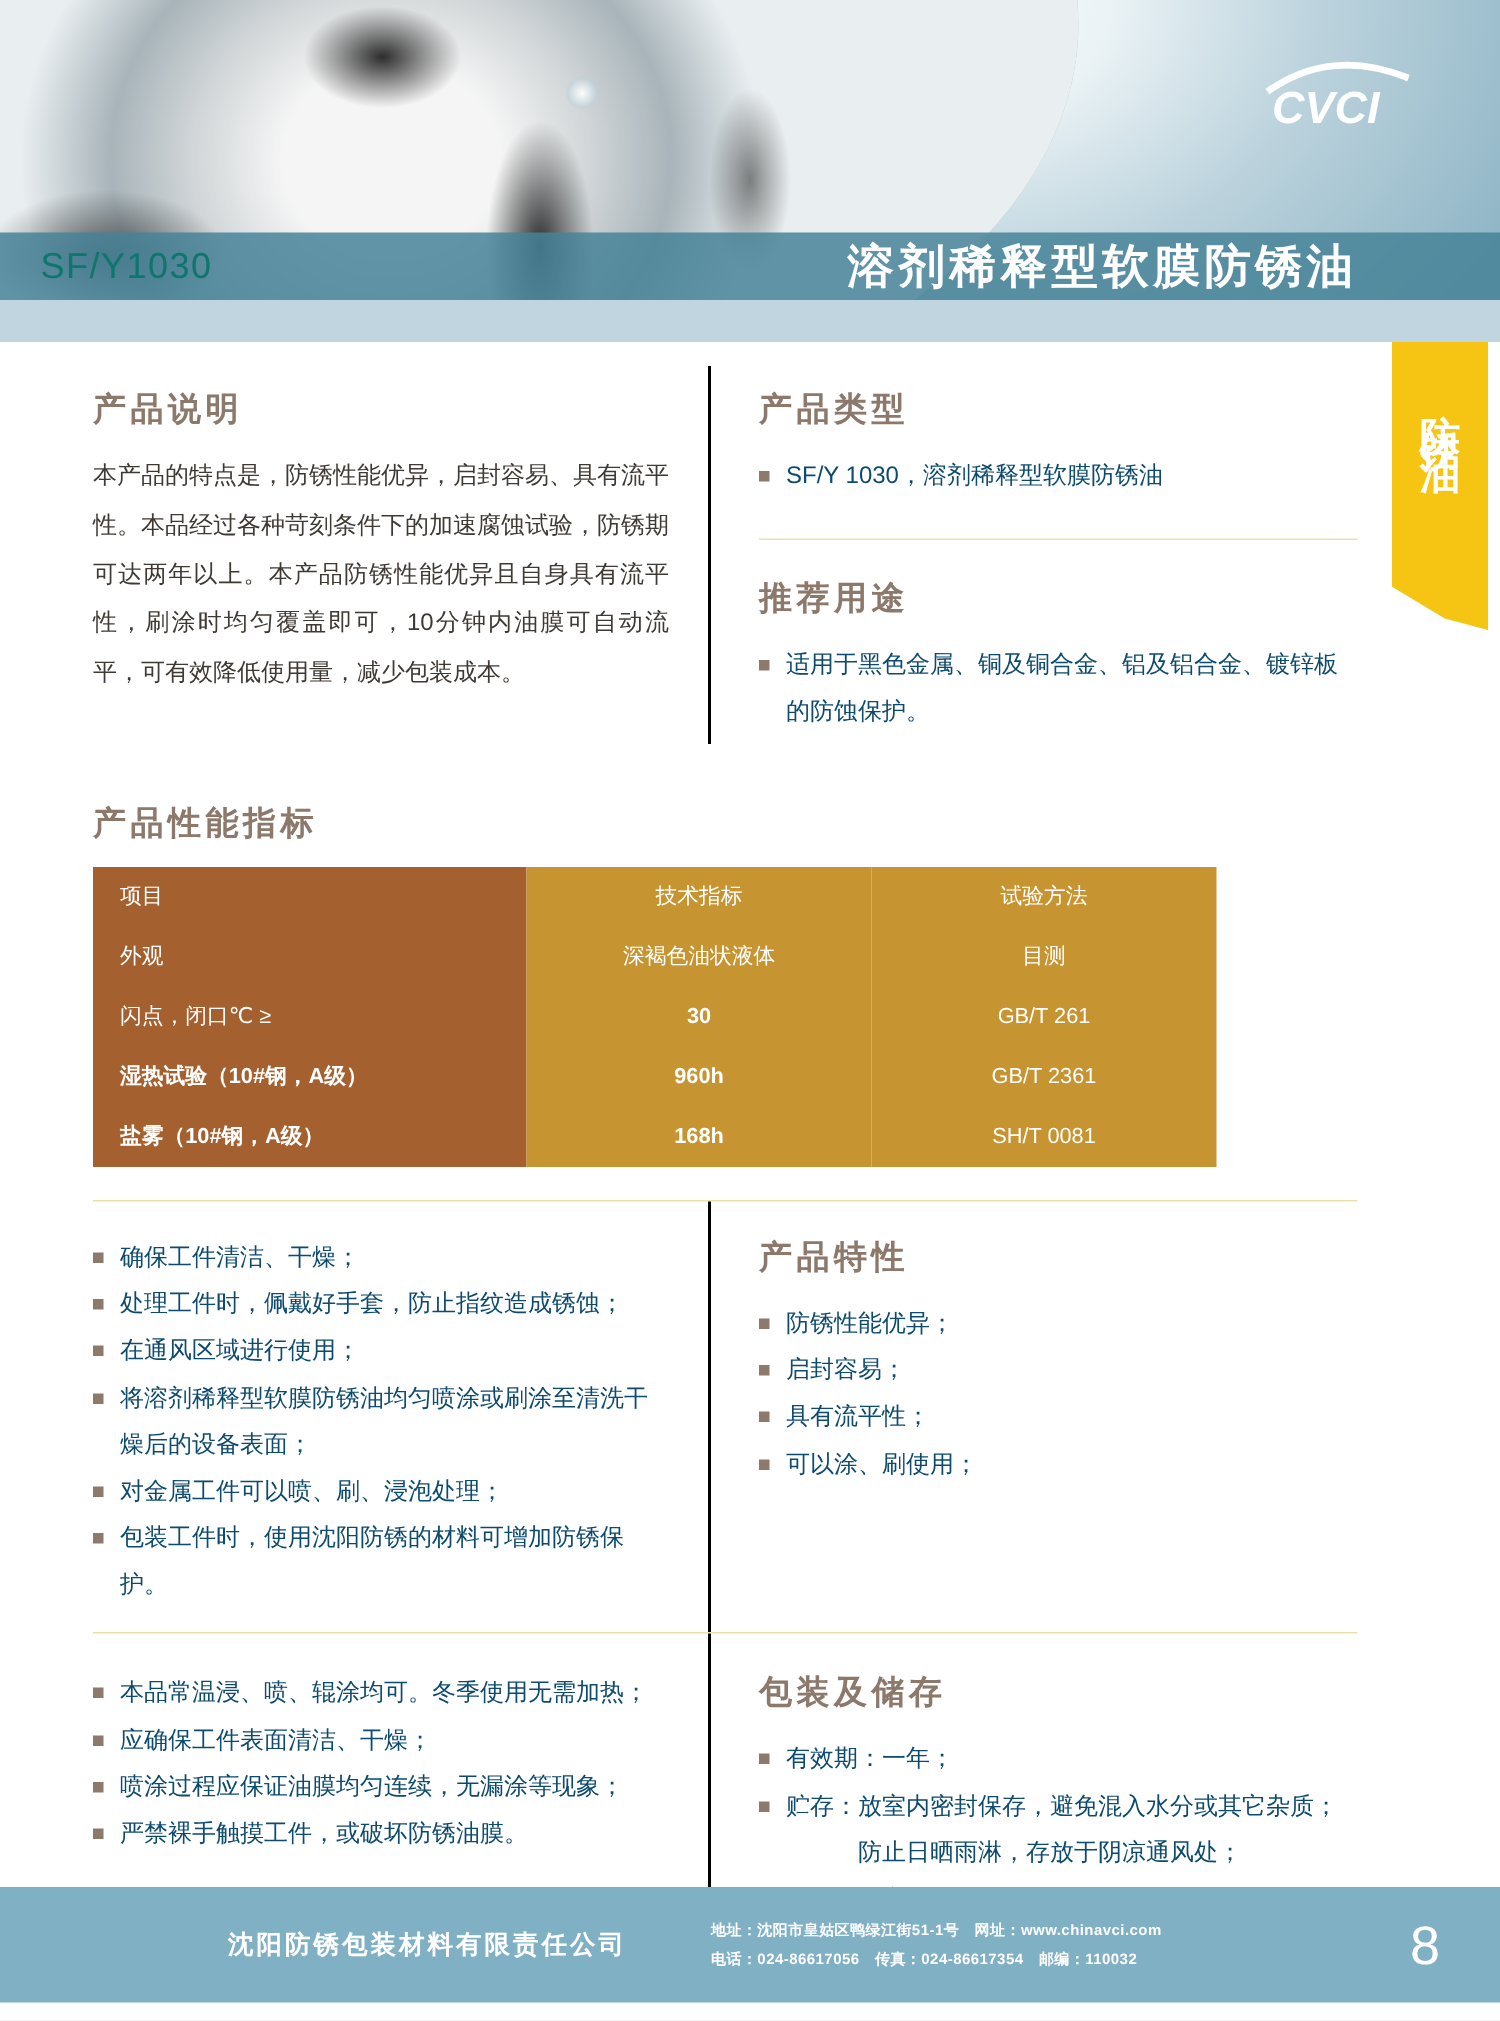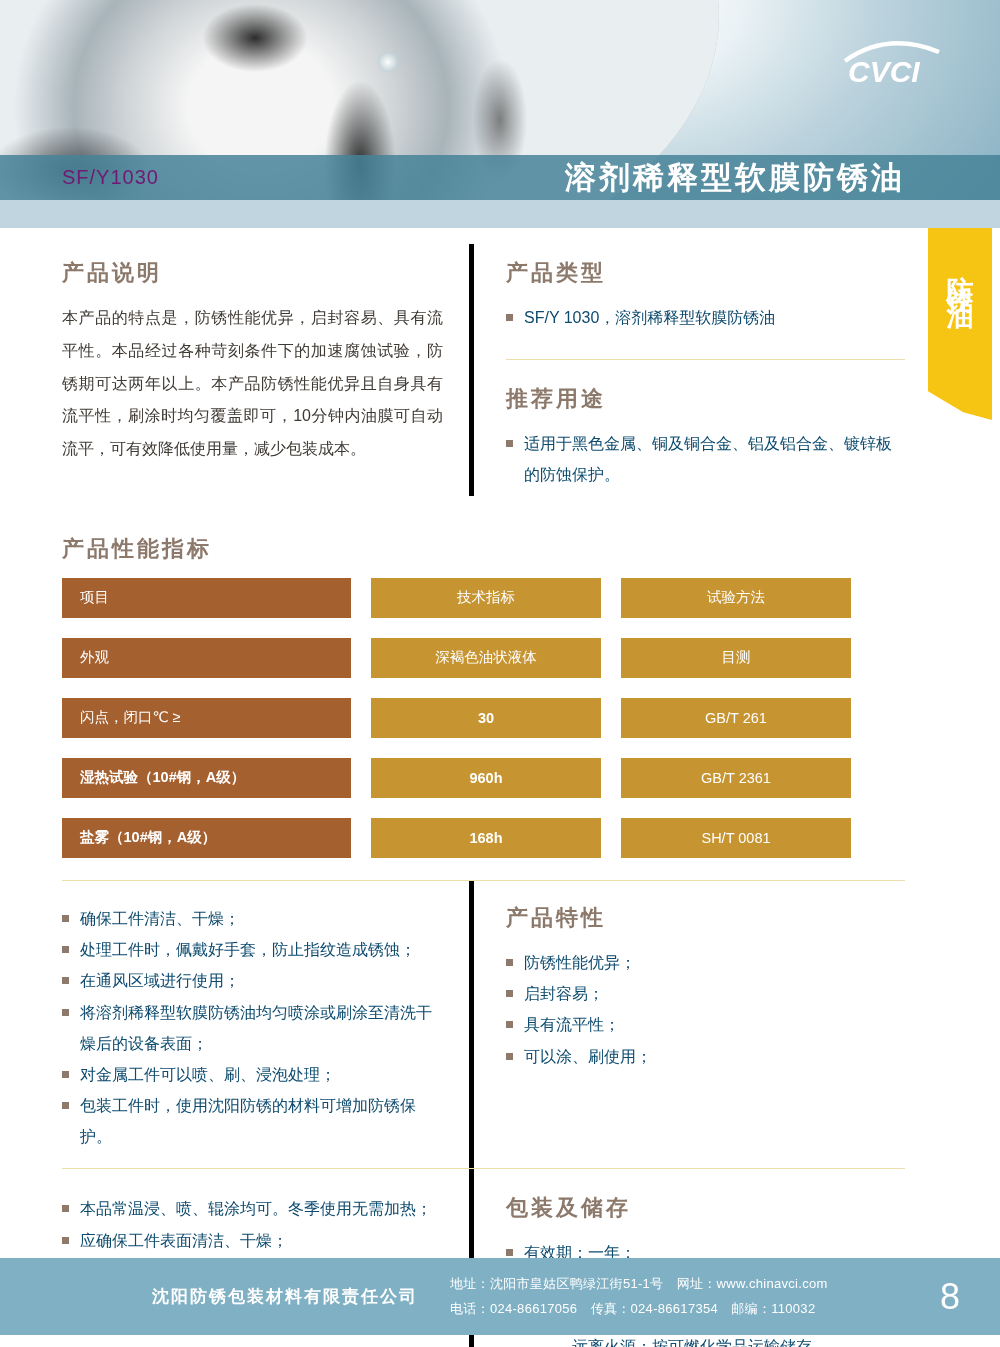--- a/index.html
+++ b/index.html
@@ -28,21 +28,21 @@
       radial-gradient(ellipse 40px 90px at 500px 120px, rgba(40,40,40,0.55), transparent 68%),
       radial-gradient(ellipse 260px 230px at 33% 52%, #f5f5f5 28%, #cfd4d6 52%, #a8b4ba 72%, #e9eef0 95%),
       linear-gradient(115deg, #dfe3e5 0%, #bccdd4 55%, #9dbcc9 100%);
     clip-path: ellipse(70% 150% at 21% 8%);
   }
   .header-bar {
     position:absolute; top:155px; left:0; width:100%; height:45px;
     background:rgba(70,130,152,0.85);
     display:flex; align-items:center;
   }
-  .product-code { color:#701a75; font-size:20px; letter-spacing:1px; margin-left:62px; }
+  .product-code { color:#0f766e; font-size:24px; letter-spacing:1px; margin-left:27px; }
   .page-title {
     margin-left:auto; margin-right:95px; color:#ffffff;
     font-size:31px; font-weight:bold; letter-spacing:3px;
   }
   .light-strip { position:absolute; top:200px; left:0; width:100%; height:28px; background:#c0d5df; }
   .logo { position:absolute; top:28px; right:58px; width:100px; height:62px; }
 
   
   .side-tab {
     position:absolute; top:228px; right:8px; width:64px; height:192px;
@@ -51,52 +51,52 @@
     display:flex; justify-content:center;
   }
   .side-tab-text {
     writing-mode:vertical-rl; color:#ffffff; font-size:27px; font-weight:bold;
     letter-spacing:13px; padding-top:26px;
   }
 
   
   .content { padding:16px 95px 0 62px; }
   .row { display:flex; }
-  .col-left { width:412px; padding-right:26px; border-right:5px solid #000000; }
+  .col-left { width:412px; padding-right:26px; border-right:2px solid #000000; }
   .col-right { flex:1; padding-left:32px; }
   h2.sec {
     color:#8c796b; font-size:22px; font-weight:bold; letter-spacing:3px;
     margin-bottom:14px;
   }
   .body-text { color:#3f3933; font-size:16px; line-height:2.05; text-align:justify; }
   ul.blist { list-style:none; }
   ul.blist li { display:flex; color:#0c4a6e; font-size:16px; line-height:1.95; }
   .marker { flex:0 0 7px; width:7px; height:7px; background:#8d7a6d; margin:12px 11px 0 0; }
   .divider-h { border:none; border-top:1px solid #ecdfae; }
 
   
   .perf-table {
-    display:grid; grid-template-columns:289px 230px 230px; gap:20px;
+    display:grid; grid-template-columns:289px 230px 230px; gap:0;
     width:753px; margin-top:10px;
   }
   .cell {
     height:40px; color:#ffffff; font-size:14.5px;
     display:flex; align-items:center; justify-content:center;
   }
   .cell.c1 { background:#a5602f; justify-content:flex-start; padding-left:18px; }
   .cell.c2, .cell.c3 { background:#c69431; }
   .cell.bold { font-weight:bold; }
 
   
   .footer {
     position:absolute; bottom:12px; left:0; width:100%; height:77px;
     background:#7fb0c4; display:flex; align-items:center; color:#ffffff;
   }
   .footer-company { margin-left:152px; font-size:17px; font-weight:bold; letter-spacing:2px; }
-  .footer-info { margin-left:32px; font-size:13px; font-weight:normal; line-height:1.9; letter-spacing:0.3px; }
+  .footer-info { margin-left:56px; font-size:10px; font-weight:bold; line-height:1.9; letter-spacing:0.3px; }
   .footer-page { margin-left:auto; margin-right:40px; font-size:36px; font-weight:300; }
 </style>
 </head>
 <body>
 
 <div class="page">
 
   <div class="banner">
     <div class="banner-teal"></div>
     <div class="banner-metal"></div>

